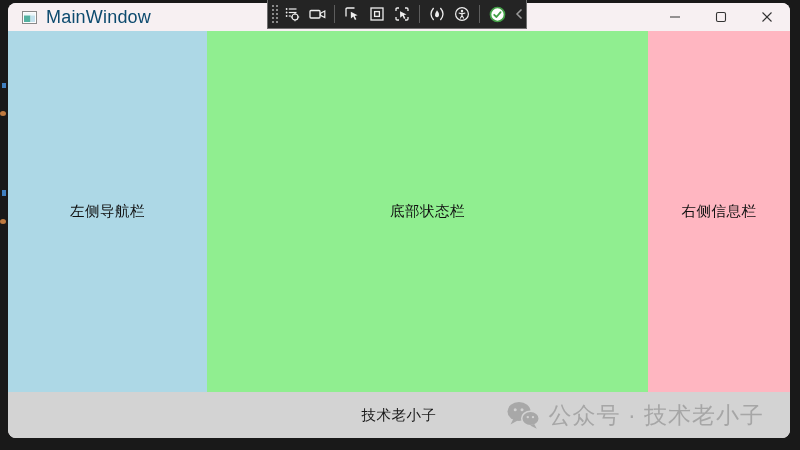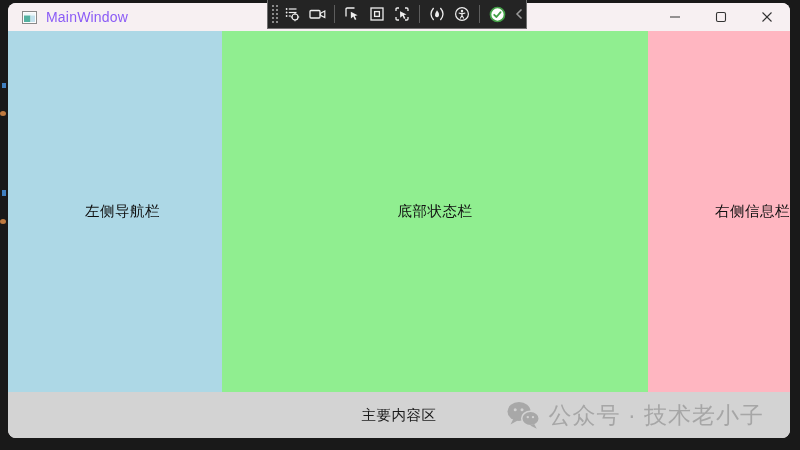--- a/index.html
+++ b/index.html
@@ -13,21 +13,21 @@
 
   
   .window{position:absolute;left:8px;top:3px;width:782px;height:435px;
           border-radius:8px;overflow:hidden;background:#f7f0f2;
           display:flex;flex-direction:column;}
 
   
   .titlebar{height:28px;flex:0 0 28px;background:#f7f0f2;display:flex;align-items:center;
             padding-left:14px;position:relative;}
   .app-icon{width:15px;height:13px;margin-right:9px;flex:0 0 auto;display:block;}
-  .win-title{font-size:14px;color:#8b5cf6;letter-spacing:.2px;}
+  .win-title{font-size:18px;color:#0c4a6e;letter-spacing:.2px;}
   .controls{position:absolute;right:0;top:0;height:28px;display:flex;}
   .ctl-btn{width:46px;height:28px;border:none;background:transparent;display:flex;
            align-items:center;justify-content:center;padding:0;cursor:default;}
 
   
   .content{flex:1 1 auto;display:flex;min-height:0;}
   .panel{display:flex;align-items:center;justify-content:center;}
   .panel-left{flex:0 0 199px;}
   .panel-main{flex:1 1 auto;}
   .panel-right{flex:0 0 142px;}
@@ -87,33 +87,33 @@
         <button class="ctl-btn">
           <svg width="12" height="12" viewBox="0 0 12 12">
             <line x1="1.5" y1="1.5" x2="10.5" y2="10.5" stroke="#333" stroke-width="1.1"></line>
             <line x1="10.5" y1="1.5" x2="1.5" y2="10.5" stroke="#333" stroke-width="1.1"></line>
           </svg>
         </button>
       </div>
     </div>
 
     <div class="content">
-      <div class="panel panel-left" style="background-color: rgb(173, 216, 230); padding-left: 15px;">
+      <div class="panel panel-left" style="background-color: rgb(173, 216, 230);">
         <span class="panel-label">左侧导航栏</span>
       </div>
       <div class="panel panel-main" style="background-color: rgb(144, 238, 144);">
         <span class="panel-label">底部状态栏</span>
       </div>
-      <div class="panel panel-right" style="background-color: rgb(255, 182, 193); justify-content: flex-end;">
+      <div class="panel panel-right" style="background-color: rgb(255, 182, 193);">
         <span class="panel-label">右侧信息栏</span>
       </div>
     </div>
 
     <div class="statusbar" style="background-color: rgb(211, 211, 211);">
-      <span class="status-label">主要内容区</span>
+      <span class="status-label">技术老小子</span>
 
       <div class="watermark">
         <svg width="34" height="30" viewBox="0 0 34 30">
           <ellipse cx="13" cy="11" rx="11.5" ry="9.4" fill="#a8a8a8"></ellipse>
           <path d="M7.5 18 L4.5 24 L12.5 19.6 Z" fill="#a8a8a8"></path>
           <circle cx="9.2" cy="9.3" r="1.5" fill="#d3d3d3"></circle>
           <circle cx="16" cy="9.3" r="1.5" fill="#d3d3d3"></circle>
           <ellipse cx="24.5" cy="18" rx="8.8" ry="7.2" fill="#a8a8a8" stroke="#d3d3d3" stroke-width="1.6"></ellipse>
           <path d="M28.2 23.6 L30.8 28.2 L24.2 25 Z" fill="#a8a8a8"></path>
           <circle cx="21.8" cy="16.6" r="1.2" fill="#d3d3d3"></circle>

